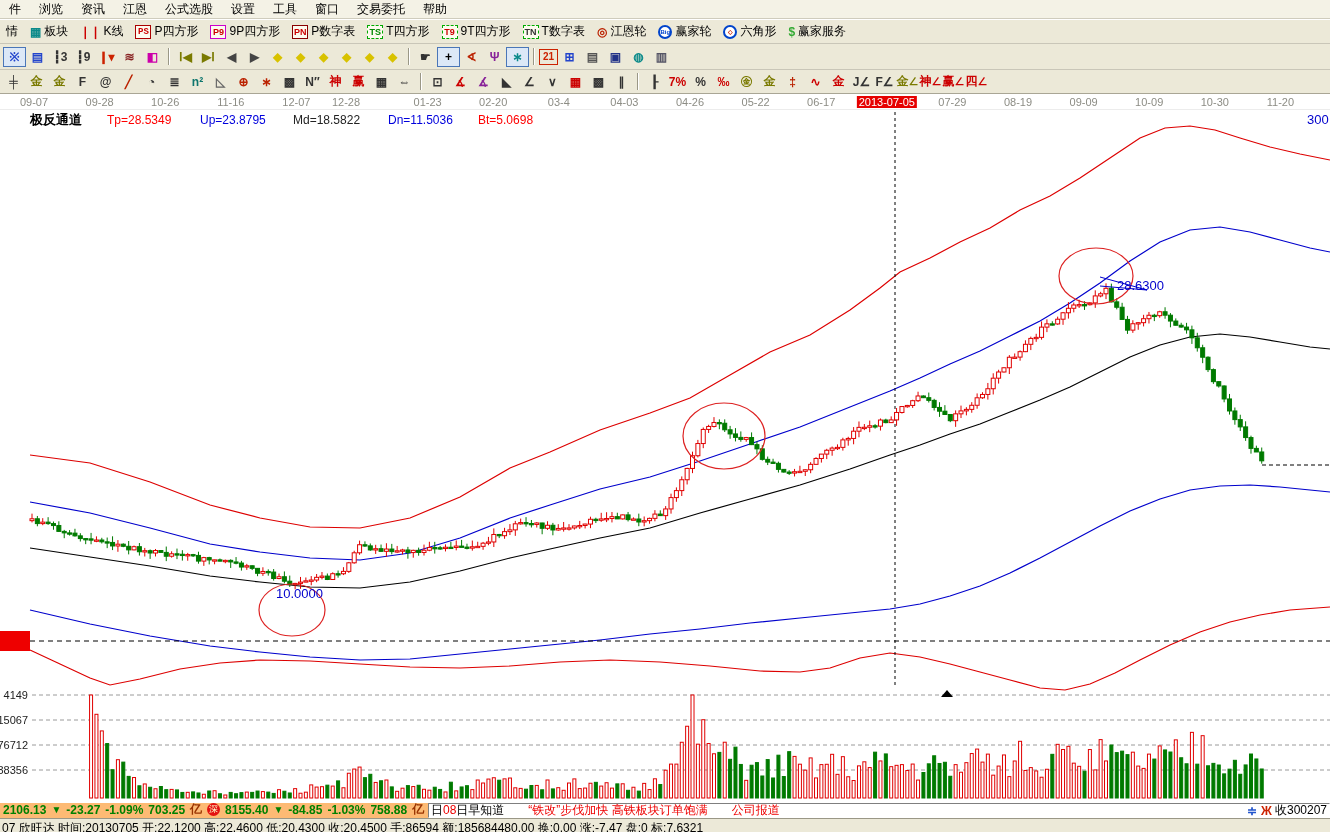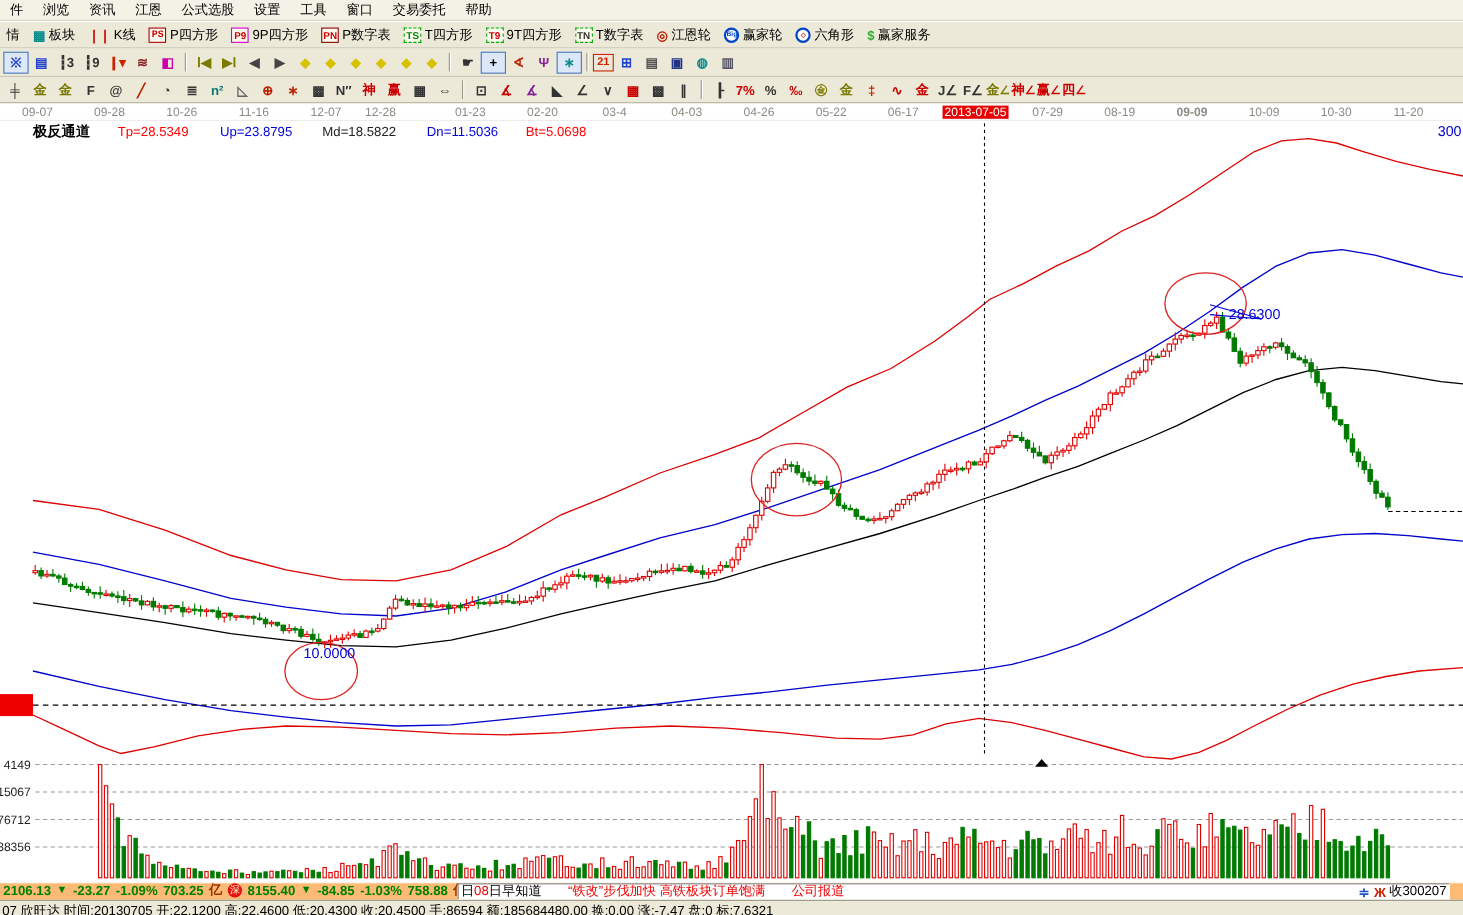--- a/index.html
+++ b/index.html
@@ -20,21 +20,21 @@
   .sep{width:2px;height:17px;border-left:1px solid #9a9786;border-right:1px solid #fff;margin:0 4px}
   #daterow{top:94px;height:16px;background:#fff;border-bottom:1px solid #ececec}
   .date{position:absolute;top:2px;font-size:11px;color:#8c8c84;transform:translateX(-50%);white-space:nowrap}
   .date.hl{background:#e60000;color:#fff;padding:0 2px}
   #chartwrap{position:absolute;top:110px;left:0;width:1330px;height:692px;background:#fff}
   #statusbar{top:802px;height:16px;background:#fdba74;border-top:1px solid #fff;font-size:12px;display:flex;align-items:flex-end}
   #statusleft{display:flex;align-items:center;gap:5px;padding-left:3px;white-space:nowrap}
   .grn{color:#008000;font-weight:bold}
   .yi{color:#993300;font-weight:bold}
   .cbadge{display:inline-flex;align-items:center;justify-content:center;width:13px;height:13px;border-radius:50%;background:#e41111;color:#fffdc9;font-size:9px}
-  #newsfield{position:absolute;left:416px;top:0px;width:902px;height:15px;background:#fff;border:1px solid;border-color:#7f7f7f #fff #fff #7f7f7f;display:flex;align-items:center;overflow:hidden;font-size:12px;white-space:nowrap}
+  #newsfield{position:absolute;left:428px;top:0px;width:902px;height:15px;background:#fff;border:1px solid;border-color:#7f7f7f #fff #fff #7f7f7f;display:flex;align-items:center;overflow:hidden;font-size:12px;white-space:nowrap}
   #newstext{flex:1;overflow:hidden;padding-left:2px}
   #inforow{top:818px;height:14px;background:#ece9d8;border-top:1px solid #9a9786;overflow:hidden;font-size:12px;white-space:nowrap;padding:1px 0 0 2px}
   text{font-family:"Liberation Sans",sans-serif}
 </style>
 </head>
 <body>
 
 <div id="menubar" class="row">
     <div class="menu-item">件</div>
     <div class="menu-item">浏览</div>
@@ -189,21 +189,21 @@
     <div class="date" style="left: 427.6px;">01-23</div>
     <div class="date" style="left: 493.2px;">02-20</div>
     <div class="date" style="left: 558.8px;">03-4</div>
     <div class="date" style="left: 624.4px;">04-03</div>
     <div class="date" style="left: 690px;">04-26</div>
     <div class="date" style="left: 755.6px;">05-22</div>
     <div class="date" style="left: 821.2px;">06-17</div>
     <div class="date hl" style="left: 886.8px;">2013-07-05</div>
     <div class="date" style="left: 952.4px;">07-29</div>
     <div class="date" style="left: 1018px;">08-19</div>
-    <div class="date" style="left: 1083.6px; font-weight: bold;">09-09</div>
+    <div class="date" style="left: 1083.6px;">09-09</div>
     <div class="date" style="left: 1149.2px;">10-09</div>
     <div class="date" style="left: 1214.8px;">10-30</div>
     <div class="date" style="left: 1280.4px;">11-20</div>
   </div>
 <div id="chartwrap">
   <svg id="chartsvg" width="1330" height="692" viewBox="0 110 1330 692">
       <line x1="32" y1="695" x2="1330" y2="695" stroke="#9a9a9a" stroke-dasharray="4 3" stroke-width="1"></line>
       <line x1="32" y1="720" x2="1330" y2="720" stroke="#9a9a9a" stroke-dasharray="4 3" stroke-width="1"></line>
       <line x1="32" y1="745" x2="1330" y2="745" stroke="#9a9a9a" stroke-dasharray="4 3" stroke-width="1"></line>
       <line x1="32" y1="770" x2="1330" y2="770" stroke="#9a9a9a" stroke-dasharray="4 3" stroke-width="1"></line>

